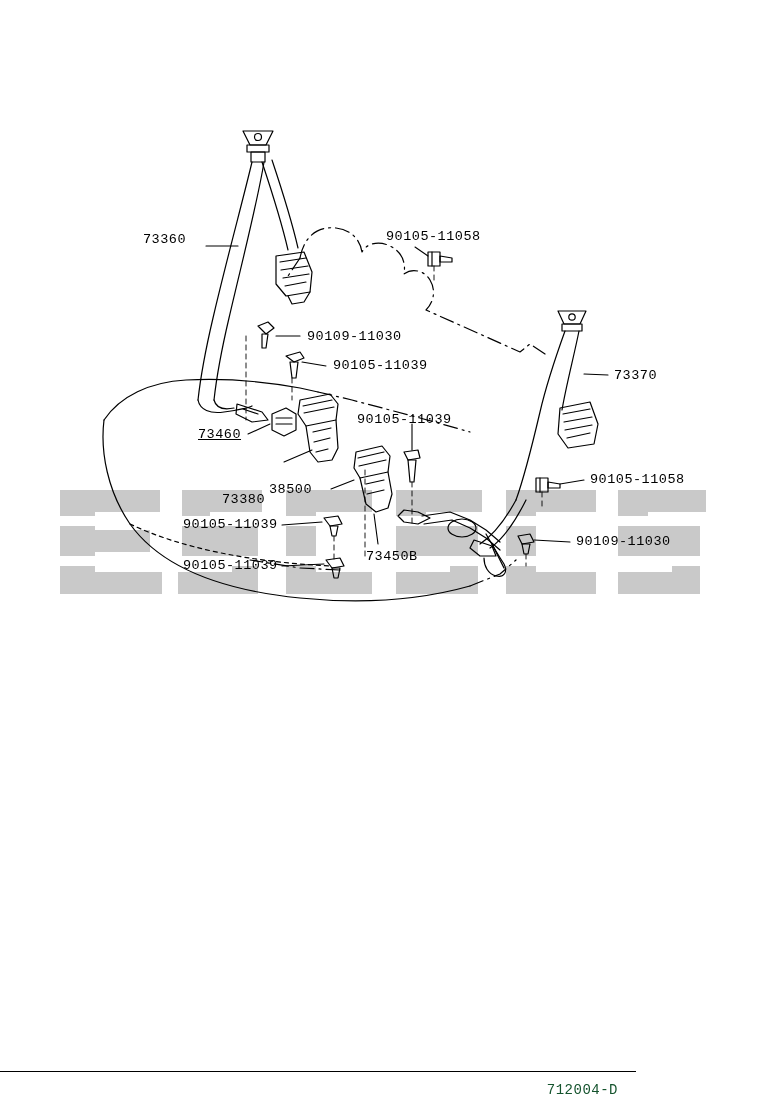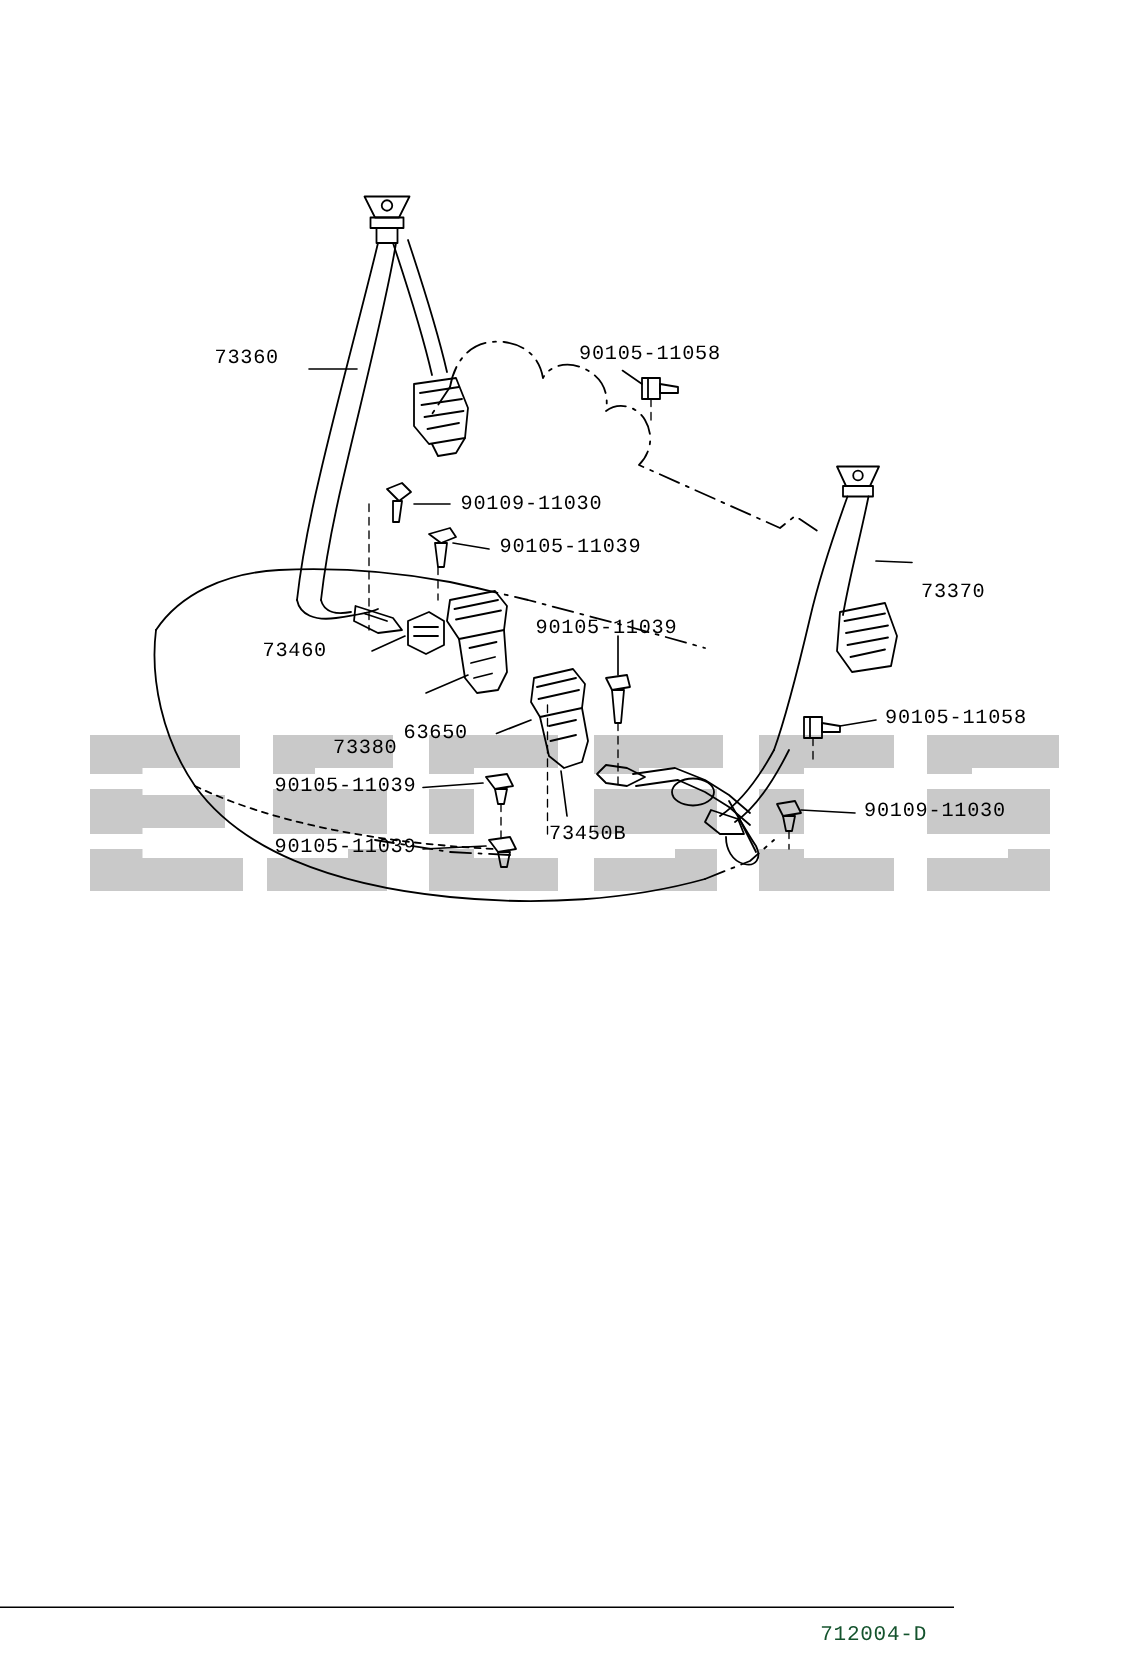--- a/index.html
+++ b/index.html
@@ -231,26 +231,26 @@
         <path d="M378 544 L374 514"></path>
         <path d="M282 566 L324 564"></path>
       </g>
     </g>
   </svg>
 
   <div class="label" style="left:143px; top:232px;">73360</div>
   <div class="label" style="left:386px; top:229px;">90105-11058</div>
   <div class="label" style="left:307px; top:329px;">90109-11030</div>
   <div class="label" style="left:333px; top:358px;">90105-11039</div>
-  <div class="label" style="left:614px; top:368px;margin-top:20px;">73370</div>
+  <div class="label" style="left:614px; top:368px;">73370</div>
   <div class="label" style="left:357px; top:412px;">90105-11039</div>
-  <div class="label" style="left:175px; top:427px;">73460</div>
+  <div class="label" style="left:198px; top:427px;text-decoration:underline;">73460</div>
   <div class="label" style="left:222px; top:455px;margin-top:37px;">73380</div>
   <div class="label" style="left:590px; top:472px;">90105-11058</div>
-  <div class="label" style="left:269px; top:482px;">63650</div>
+  <div class="label" style="left:269px; top:482px;">38500</div>
   <div class="label" style="left:183px; top:517px;">90105-11039</div>
   <div class="label" style="left:576px; top:534px;">90109-11030</div>
   <div class="label" style="left:366px; top:549px;">73450B</div>
   <div class="label" style="left:183px; top:558px;">90105-11039</div>
 
   <div class="rule-bottom"></div>
   <div class="figure-code">712004-D</div>
 </div>
 
 </body></html>

